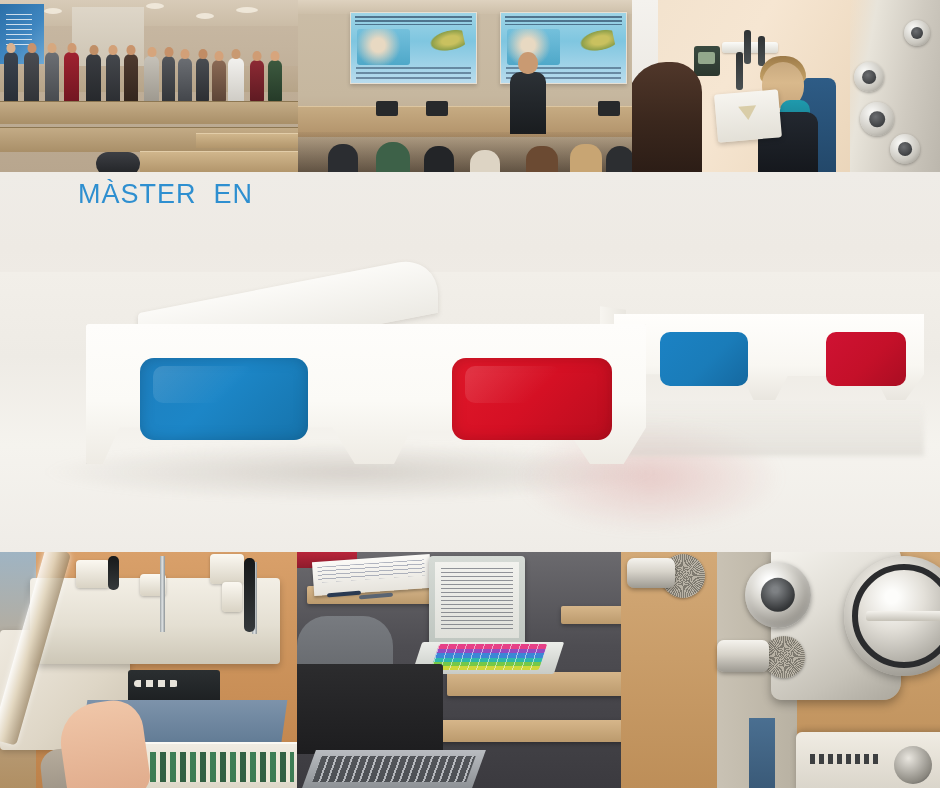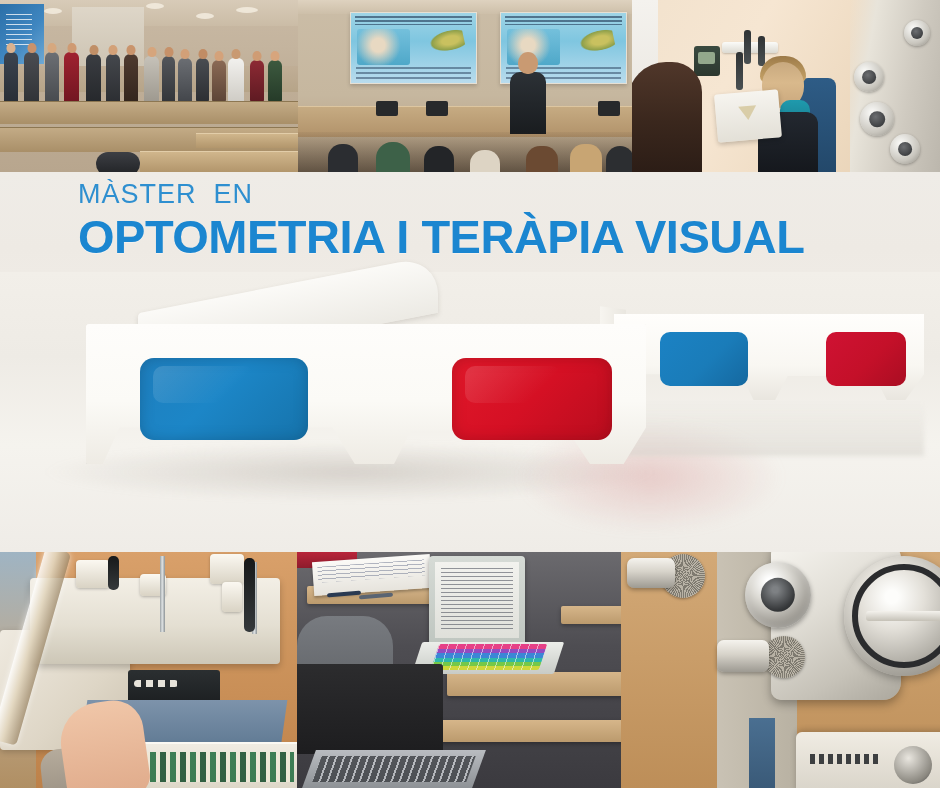--- a/index.html
+++ b/index.html
@@ -10,20 +10,21 @@
   }
   body {
     font-family: "Liberation Sans", sans-serif;
   }
   .poster {
     position: relative;
     width: 940px;
     height: 788px;
     overflow: hidden;
     background: #efebe5;
+    text-align: right;
   }
 
   
   .photo-strip-top {
     position: absolute;
     left: 0; top: 0;
     width: 940px; height: 172px;
     display: flex;
     overflow: hidden;
   }
@@ -727,21 +728,20 @@
         <span class="er-ph-disc" style="left:40px; top:134px; width:30px; height:30px;"></span>
         <span class="er-ph-disc" style="left:54px; top:20px;  width:26px; height:26px;"></span>
       </div>
     </div>
   </div>
 
   <div class="mid-band">
 
     <div class="title-block">
       <div class="kicker">MÀSTER  EN</div>
-      <div class="headline">OPTOMETRIA I TERÀPIA VISUAL</div>
     </div>
 
     <div class="glasses-scene">
       <div class="gs-soft-shadow"></div>
       <div class="gs-pink-blur"></div>
 
       <div class="glasses-rear">
         <div class="gr-arm"></div>
         <div class="gr-frame"></div>
         <div class="gr-lens gr-lens-blue"></div>

